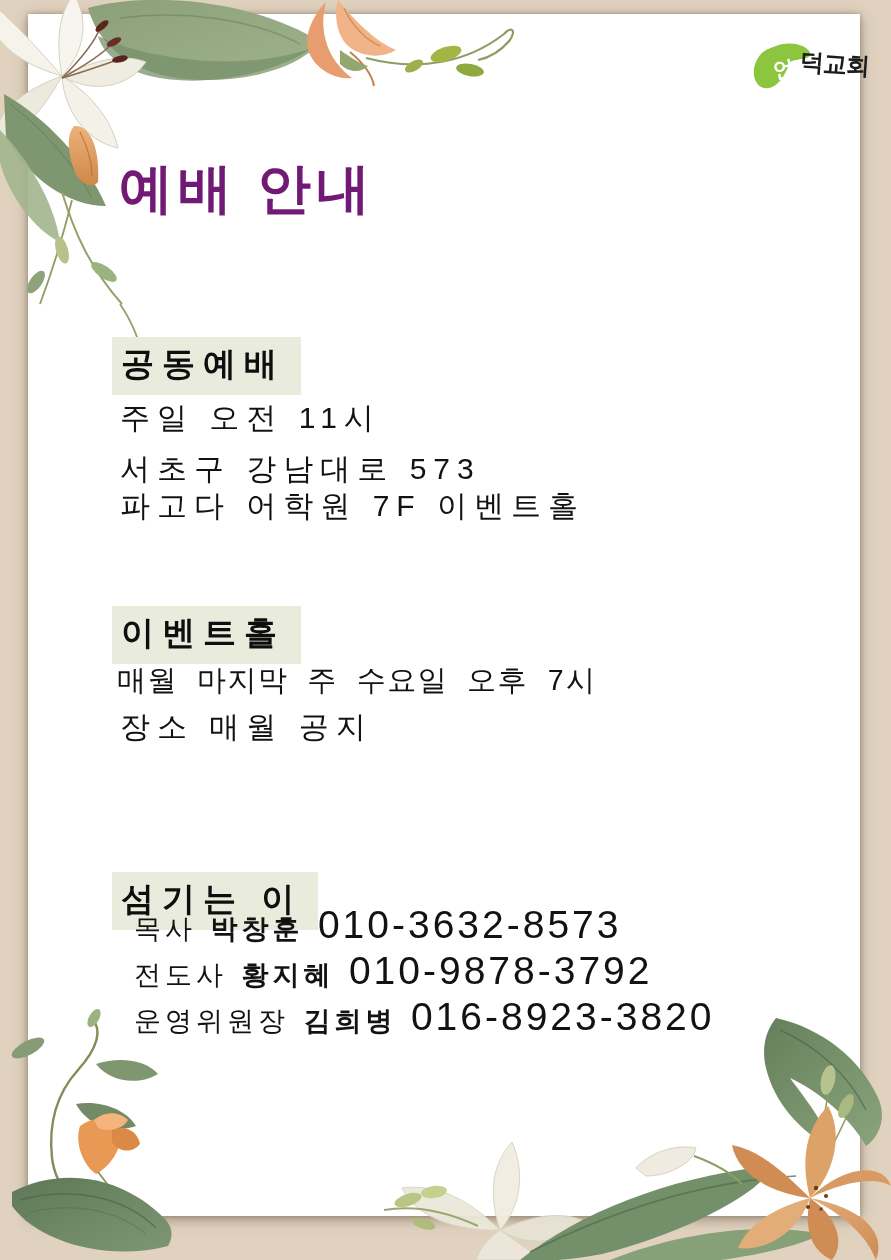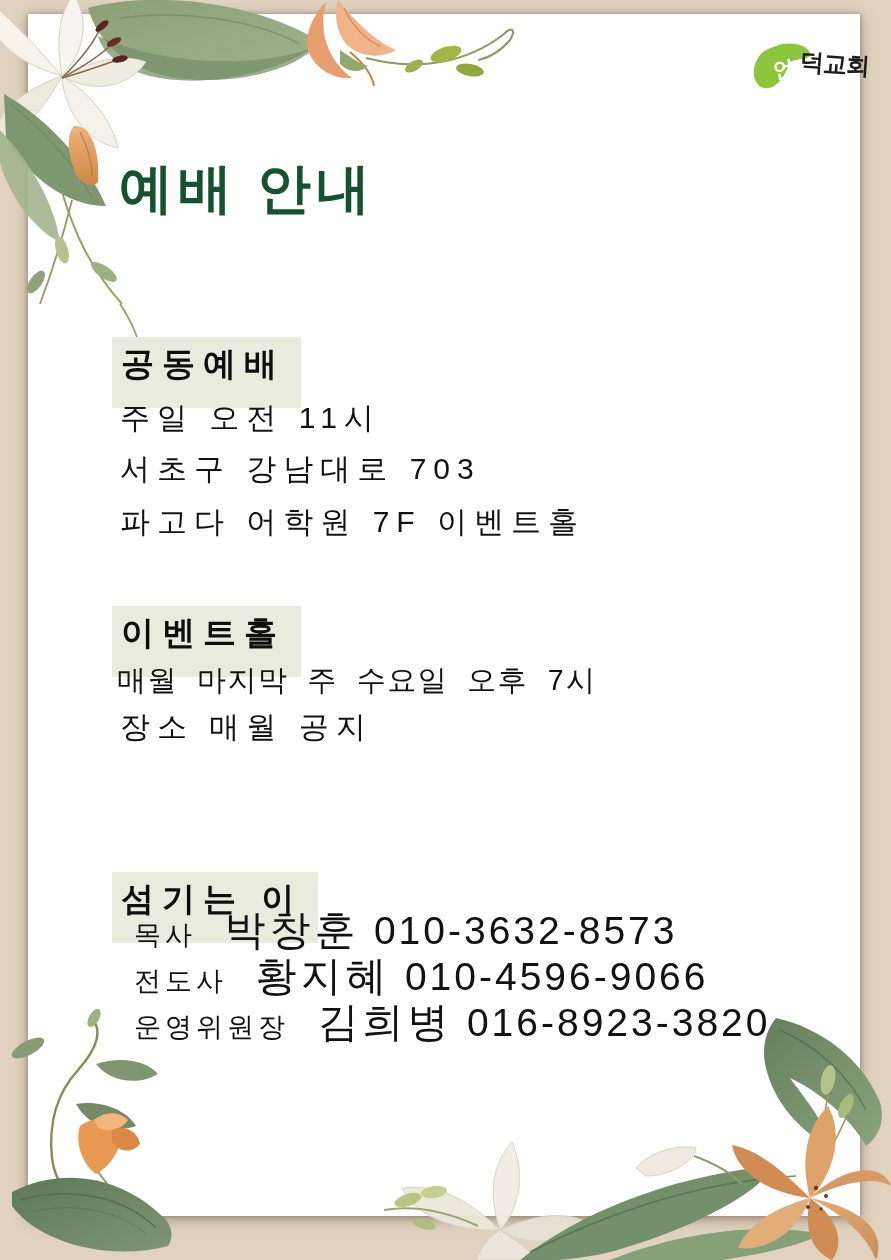--- a/index.html
+++ b/index.html
@@ -27,41 +27,41 @@
     font-size:21px; font-weight:700; transform:rotate(-10deg);
   }
   .logo-rest {
     position:absolute; left:48px; top:8px; color:#1c1c1c;
     font-size:24px; font-weight:700; transform:rotate(4deg);
     letter-spacing:-1px; white-space:nowrap;
   }
 
   .title {
     position:absolute; left:119px; top:153px;
-    font-size:54px; font-weight:600; letter-spacing:5px; color:#14532d;
+    font-size:54px; font-weight:600; letter-spacing:5px; color:#701a75;
     white-space:nowrap;
   }
 
   .sec-header {
     position:absolute; left:112px; display:inline-block;
-    background:#e9ecdc; padding:5px 16px 21px 9px;
+    background:#e9ecdc; padding:5px 16px 8px 9px;
     font-size:33px; font-weight:700; letter-spacing:8px; color:#0e0e0e;
     white-space:nowrap;
   }
   .line {
     position:absolute; left:120px; font-size:30px; font-weight:500;
     letter-spacing:7px; color:#121212; white-space:nowrap;
   }
   .line.tight { font-size:29px; letter-spacing:1.5px; left:117px;font-family:Liberation Mono, monospace; }
 
   .contact {
     position:absolute; left:116px; white-space:nowrap; color:#121212;
   }
   .contact .role { font-size:27px; font-weight:400; letter-spacing:4px;margin-left:18px; }
-  .contact .name { font-size:41px; font-weight:400; letter-spacing:4px; margin-left:24px; }
+  .contact .name { font-size:27px; font-weight:700; letter-spacing:4px; margin-left:10px; }
   .contact .phone { font-size:39px; font-weight:500; letter-spacing:3px; margin-left:10px; }
 </style>
 </head>
 <body>
 
 <div class="card"></div>
 
 <div class="deco" style="left:0;top:0">
 <svg width="524" height="362" viewBox="0 0 524 362">
   <defs>
@@ -212,36 +212,36 @@
     <path d="M24,4 C40,-2 56,4 58,11 C60,18 46,16 38,20 C32,36 24,48 12,46 C2,44 -2,28 6,16 C11,8 16,7 24,4 Z" fill="#8cc63e"></path>
   </svg>
   <span class="logo-first">언</span>
   <span class="logo-rest">덕교회</span>
 </div>
 
 <div class="title">예배 안내</div>
 
 <div class="sec-header" style="top:337px">공동예배</div>
 <div class="line" style="top:398px">주일 오전 11시</div>
-<div class="line" style="top:449px">서초구 강남대로 703</div>
-<div class="line" style="top:502px">파고다 어학원 7F 이벤트홀</div>
+<div class="line" style="top:449px">서초구 강남대로 573</div>
+<div class="line" style="top:486px">파고다 어학원 7F 이벤트홀</div>
 
 <div class="sec-header" style="top:606px">이벤트홀</div>
 <div class="line tight" style="top:661px">매월 마지막 주 수요일 오후 7시</div>
 <div class="line" style="top:707px">장소 매월 공지</div>
 
 <div class="sec-header" style="top:872px">섬기는 이</div>
 
 <div class="contact" style="top:903px">
   <span class="role">목사</span>
   <span class="name">박창훈</span>
   <span class="phone">010-3632-8573</span>
 </div>
 <div class="contact" style="top:949px">
   <span class="role">전도사</span>
   <span class="name">황지혜</span>
-  <span class="phone">010-4596-9066</span>
+  <span class="phone">010-9878-3792</span>
 </div>
 <div class="contact" style="top:995px">
   <span class="role">운영위원장</span>
   <span class="name">김희병</span>
   <span class="phone">016-8923-3820</span>
 </div>
 
 </body></html>

